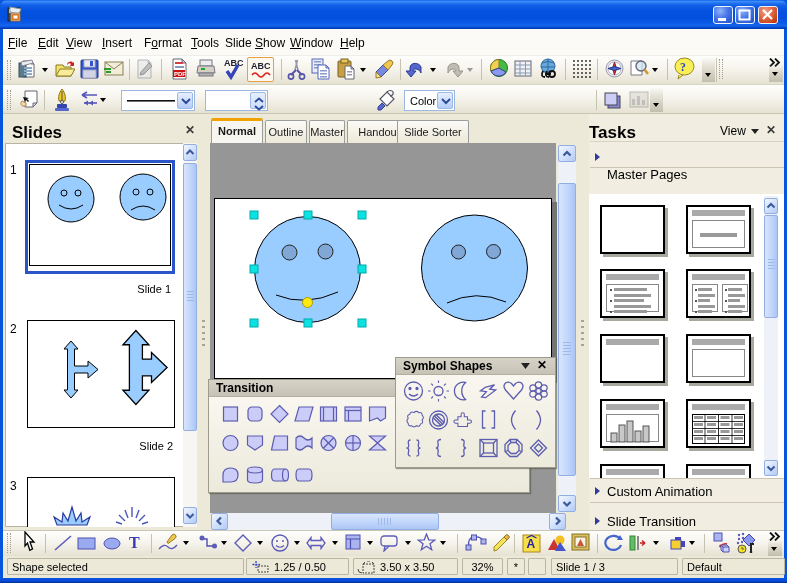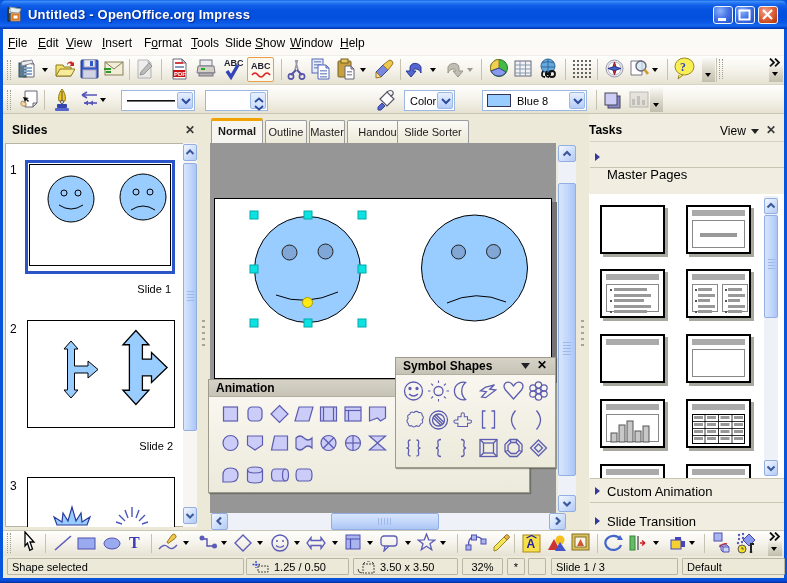--- a/index.html
+++ b/index.html
@@ -31,21 +31,21 @@
 .tsep { width:1px; background:#c6c2b2; }
 .drop { width:0; height:0; border-left:3px solid transparent; border-right:3px solid transparent; border-top:4px solid #000; }
 
 
 .combo { background:#fff; border:1px solid #9db8e0; height:21px; font-size:11px; }
 .cbtn { position:absolute; right:1px; top:1px; width:16px; height:17px; background:linear-gradient(180deg,#e6effe 0%,#cdddfb 55%,#b4ccf8 100%); border:1px solid #9cb9e8; border-radius:2px; }
 .cbtn svg { position:absolute; left:2px; top:4px; }
 
 
 #mainbg { left:3px; top:114px; width:781px; height:416px; background:#ece9d8; }
-.phead { font-size:12px; font-weight:bold; color:#000; }
+.phead { font-size:17px; font-weight:bold; color:#000; }
 .closex { font-size:12px; font-weight:bold; color:#3a3a3a; }
 
 
 #slidesWhite { left:5px; top:143px; width:178px; height:384px; background:#fff; border:1px solid #b8b4a4; border-right:none; }
 .slidelabel { font-size:11px; color:#000; }
 
 
 .sbTrack { background:#f7f6f2; }
 .sbTrackB { background:#eef1f8; }
 .sbBtn { background:linear-gradient(135deg,#f2f7fe 0%,#cfdffc 55%,#b4caf4 100%); border:1px solid #93aee0; border-radius:2px; }
@@ -83,21 +83,20 @@
 <div id="win">
 
   <div id="titlebar" class="abs"></div>
   <svg class="abs" style="left:7px;top:6px;" width="17" height="17" viewBox="0 0 17 17">
     <rect x="1" y="2" width="12" height="13" fill="#3a4a52" stroke="#1c262c"></rect>
     <rect x="2" y="3" width="10" height="4" fill="#c8d4da"></rect>
     <path d="M3 1 L14 3 L12 8 L3 6 Z" fill="#e8eef2" stroke="#8899a2"></path>
     <rect x="4" y="7" width="9" height="8" fill="#f0f0ee" stroke="#888"></rect>
     <rect x="5.5" y="8.5" width="6" height="5" fill="#fff" stroke="#e07820" stroke-width="2"></rect>
   </svg>
-  <div class="abs" id="titletext">Untitled3 - OpenOffice.org Impress</div>
   <div class="abs tbtn blue" style="left:713px;">
       <svg width="18" height="16">
         <rect x="4" y="11" width="8" height="3" fill="#fff"></rect>
       </svg>
     </div>
   <div class="abs tbtn blue" style="left:735px;">
       <svg width="18" height="16">
         <rect x="3.5" y="3.5" width="10" height="9" fill="none" stroke="#fff" stroke-width="2"></rect>
       </svg>
     </div>
@@ -338,29 +337,20 @@
     <path d="M5 14 L8 17 L4 21 L1 21 L1 18 Z" fill="#5566cc" stroke="#334499"></path>
   </svg>
   <div class="abs combo" style="left:404px;top:90px;width:51px;text-decoration:underline;">
     <span class="abs" style="left:5px;top:4px;">Color</span>
     <div class="cbtn">
         <svg width="12" height="10" viewBox="0 0 12 10">
           <path d="M2 2 L6 6 L10 2" fill="none" stroke="#2a4a9a" stroke-width="2"></path>
         </svg>
       </div>
   </div>
-  <div class="abs combo" style="left:482px;top:90px;width:105px;">
-    <div class="abs" style="left:4px;top:3px;width:24px;height:13px;background:#99ccff;border:1px solid #335;"></div>
-    <span class="abs" style="left:34px;top:4px;">Blue 8</span>
-    <div class="cbtn">
-        <svg width="12" height="10" viewBox="0 0 12 10">
-          <path d="M2 2 L6 6 L10 2" fill="none" stroke="#2a4a9a" stroke-width="2"></path>
-        </svg>
-      </div>
-  </div>
   <div class="abs tsep" style="left:596px;top:90px;height:20px;"></div>
   <svg class="abs" style="left:603px;top:91px" width="19" height="19" viewBox="0 0 19 19">
     <rect x="5" y="5" width="12" height="12" fill="#8888cc" stroke="#445"></rect>
     <rect x="2" y="2" width="12" height="12" fill="#ccccf4" stroke="#445"></rect>
   </svg>
   <svg class="abs" style="left:629px;top:91px" width="20" height="19" viewBox="0 0 20 19" opacity="0.55">
     <rect x="1" y="1" width="18" height="15" fill="#d8d4cc" stroke="#888"></rect>
     <rect x="3" y="8" width="3" height="6" fill="#999"></rect>
       <rect x="8" y="5" width="3" height="9" fill="#999"></rect>
       <rect x="13" y="9" width="3" height="5" fill="#999"></rect>
@@ -481,21 +471,21 @@
   <div class="abs sgripH" style="left:378px;top:518px;width:14px;"></div>
   <div class="abs sbBtn" style="left:549px;top:513px;width:17px;height:17px;">
       <svg width="15" height="15" viewBox="0 0 15 15">
         <path d="M6 3.5 L9.5 7 L6 10.5" fill="none" stroke="#3a5a9a" stroke-width="2.2"></path>
       </svg>
     </div>
 
   <div class="abs" style="left:581px;top:316px;width:3px;height:30px;background:repeating-linear-gradient(0deg,#a8a494 0,#a8a494 2px,transparent 2px,transparent 6px);"></div>
 
   <div class="abs pal" style="left:208px;top:379px;width:322px;height:114px;">
-    <div class="palhead">Animation</div>
+    <div class="palhead">Transition</div>
     <svg width="320" height="94" viewBox="0 0 320 94">
       <g fill="#ccccf8" stroke="#5c5cb0" stroke-width="1.2">
         <g transform="translate(21.5,17)">
             <rect x="-7" y="-7" width="14" height="14"></rect>
           </g>
         <g transform="translate(46,17)">
             <rect x="-7" y="-7" width="14" height="14" rx="4"></rect>
           </g>
         <g transform="translate(70.5,17)">
             <path d="M0 -8.5 L8.5 0 L0 8.5 L-8.5 0 Z"></path>

